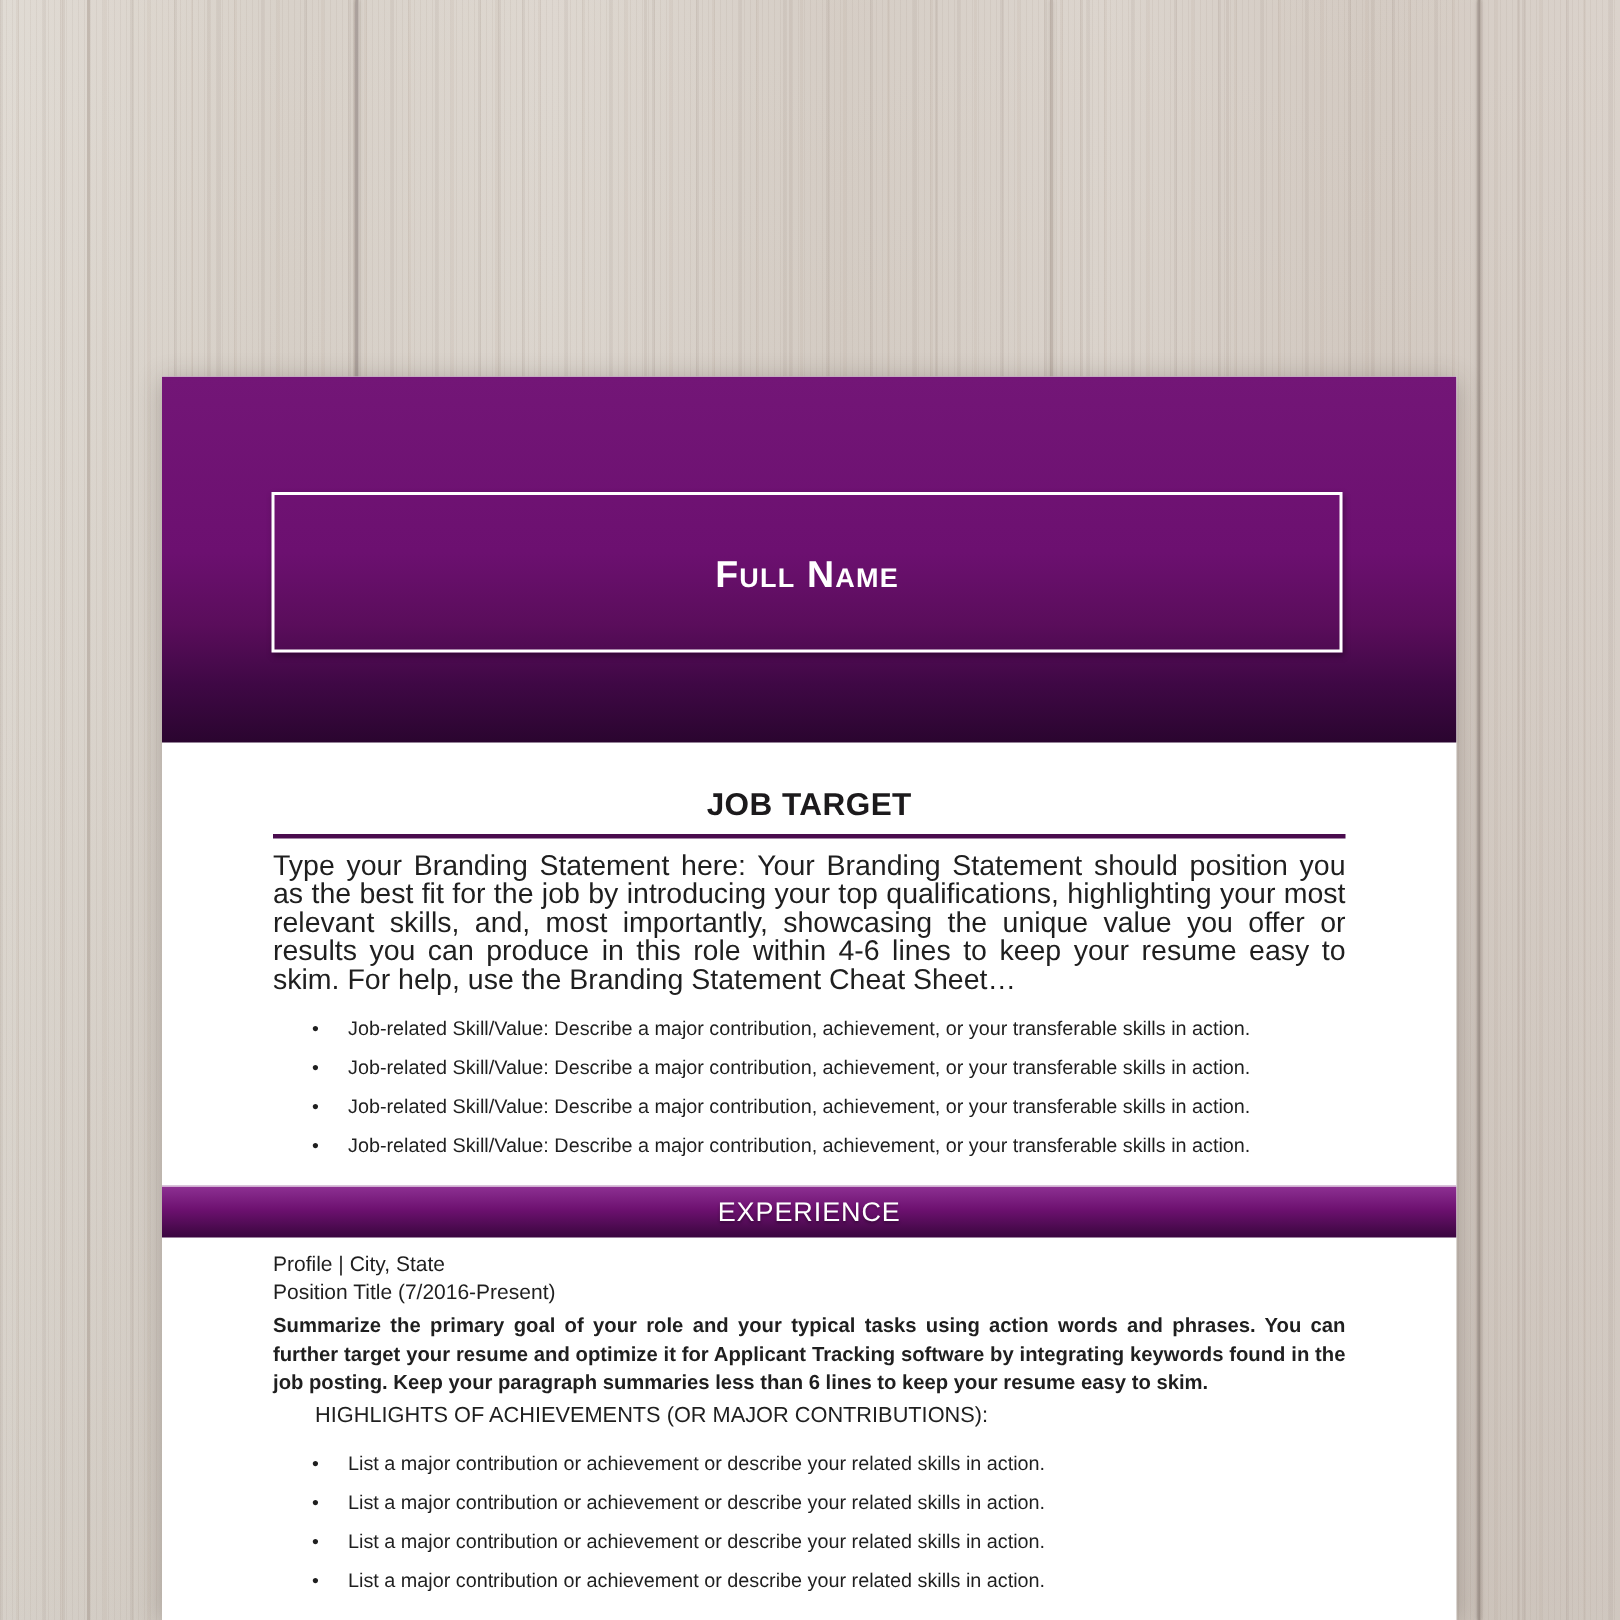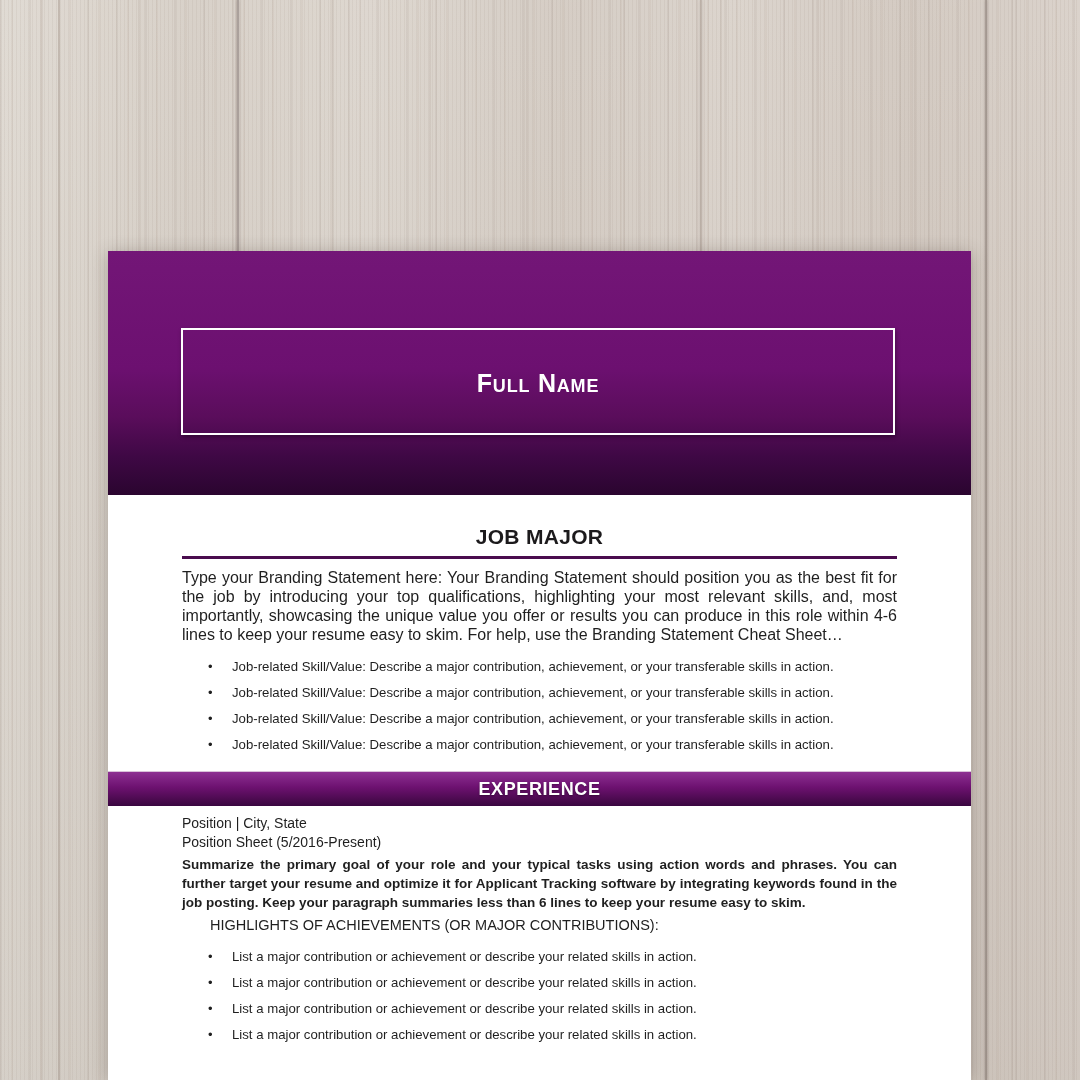--- a/index.html
+++ b/index.html
@@ -78,21 +78,21 @@
     letter-spacing: 0.3px;
     color: #1c1a1c;
   }
   .purple-rule {
     margin-top: 7px;
     height: 3px;
     background: #4a0c4e;
   }
   .body-par {
     margin-top: 9px;
-    font-size: 16px;
+    font-size: 19px;
     line-height: 19px;
     text-align: justify;
   }
   .sub-head-row {
     margin-top: 12px;
     display: flex; align-items: center;
   }
   .sub-head {
     font-size: 16.5px;
     font-weight: bold;
@@ -125,21 +125,21 @@
   .banner {
     margin-top: 17px;
     height: 35px;
     background: linear-gradient(180deg, #8d3092 0%, #6d1170 45%, #4a0a4e 82%, #3a0640 100%);
     border-top: 1px solid #d9c2da;
     display: flex; align-items: center; justify-content: center;
   }
   .banner-label {
     color: #ffffff;
     font-size: 18px;
-    font-weight: bold;
+    font-weight: normal;
     letter-spacing: 0.6px;
     text-shadow: 0 1px 2px rgba(0,0,0,0.35);
   }
 
   .company-line { margin-top: 9px; font-size: 14px; line-height: 17px; }
   .position-line { font-size: 14px; line-height: 18px; margin-top: 1px; }
   .summary-par { margin-top: 4px; font-size: 13.5px; line-height: 19px; text-align: justify; font-weight: bold; }
   .highlights-head { margin-top: 5px; font-size: 14.5px; line-height: 17px; margin-left: 28px; }
 </style>
 </head>
@@ -156,21 +156,21 @@
 
   <div class="page-header">
     <div class="name-box">
       <div class="full-name">Full Name</div>
     </div>
   </div>
 
   <div class="page-body">
 
     <div class="pad">
-      <div class="section-title-center">JOB MAJOR</div>
+      <div class="section-title-center">JOB TARGET</div>
       <div class="purple-rule"></div>
       <div class="body-par">Type your Branding Statement here: Your Branding Statement should position you as the best fit for the job by introducing your top qualifications, highlighting your most relevant skills, and, most importantly, showcasing the unique value you offer or results you can produce in this role within 4-6 lines to keep your resume easy to skim. For help, use the Branding Statement Cheat Sheet…</div>
 
       <ul class="bullets">
         <li>
           <span class="dot">•</span><span class="b">Job-related Skill/Value:</span><span> Describe a major contribution, achievement, or your transferable skills in action.</span>
         </li>
         <li>
           <span class="dot">•</span><span class="b">Job-related Skill/Value:</span><span> Describe a major contribution, achievement, or your transferable skills in action.</span>
         </li>
@@ -181,23 +181,23 @@
           <span class="dot">•</span><span class="b">Job-related Skill/Value:</span><span> Describe a major contribution, achievement, or your transferable skills in action.</span>
         </li>
       </ul>
     </div>
 
     <div class="banner">
       <span class="banner-label">EXPERIENCE</span>
     </div>
 
     <div class="pad">
-      <div class="company-line">Position | City, State</div>
+      <div class="company-line">Profile | City, State</div>
       <div class="position-line">
-        <span class="b">Position Sheet</span><span> (5/2016-Present)</span>
+        <span class="b">Position Title</span><span> (7/2016-Present)</span>
       </div>
       <div class="summary-par">Summarize the primary goal of your role and your typical tasks using action words and phrases. You can further target your resume and optimize it for Applicant Tracking software by integrating keywords found in the job posting. Keep your paragraph summaries less than 6 lines to keep your resume easy to skim.</div>
 
       <div class="highlights-head">
         <span class="b">HIGHLIGHTS OF ACHIEVEMENTS (OR MAJOR CONTRIBUTIONS)</span><span>:</span>
       </div>
       <ul class="bullets">
         <li>
           <span class="dot">•</span><span>List a major contribution or achievement or describe your related skills in action.</span>
         </li>

